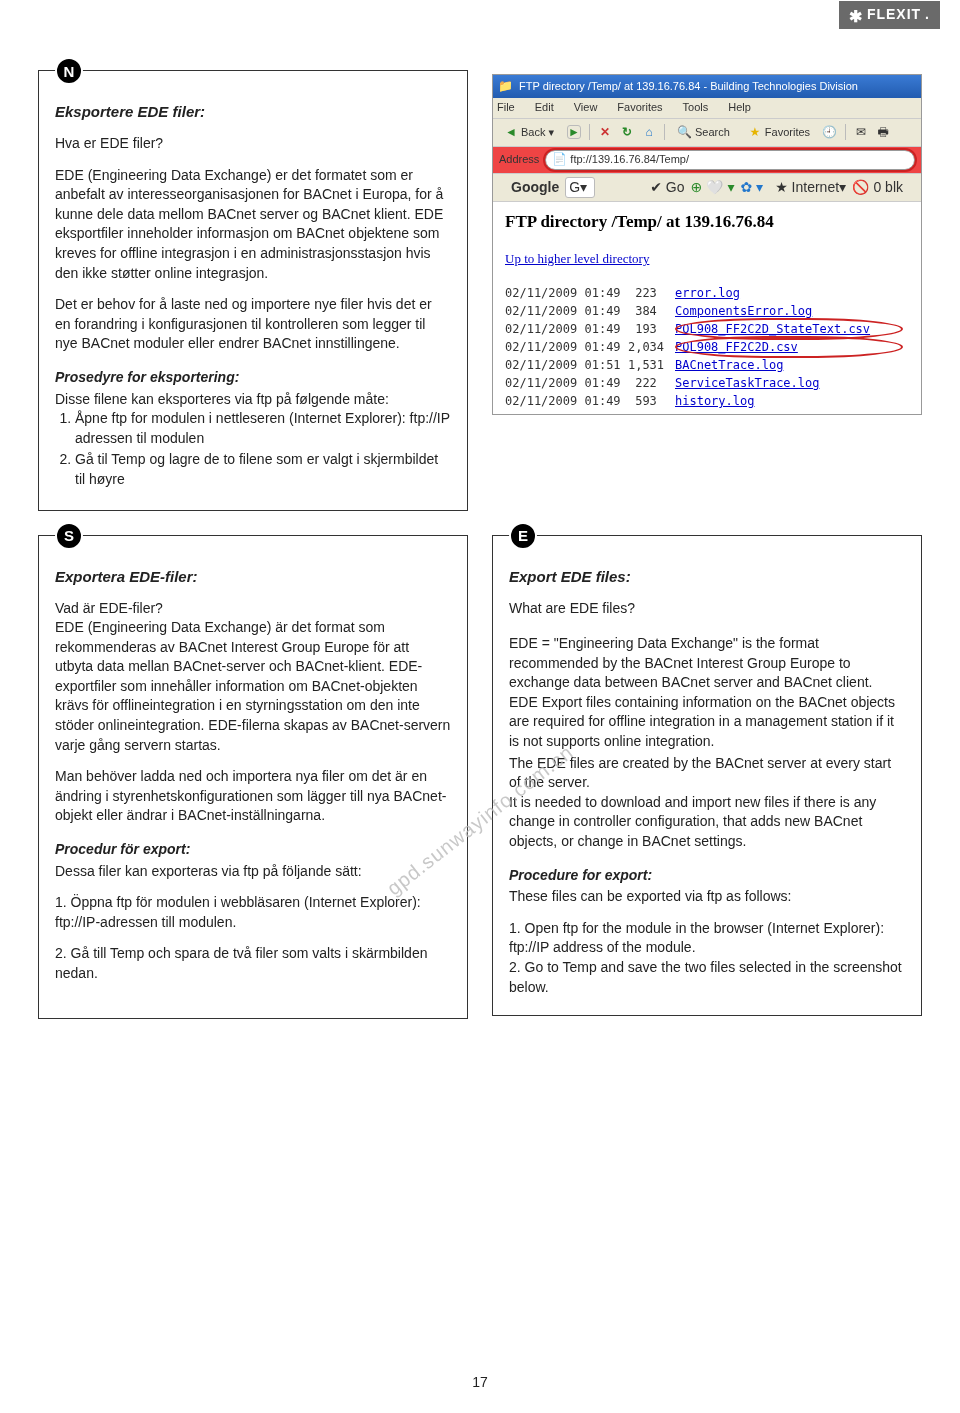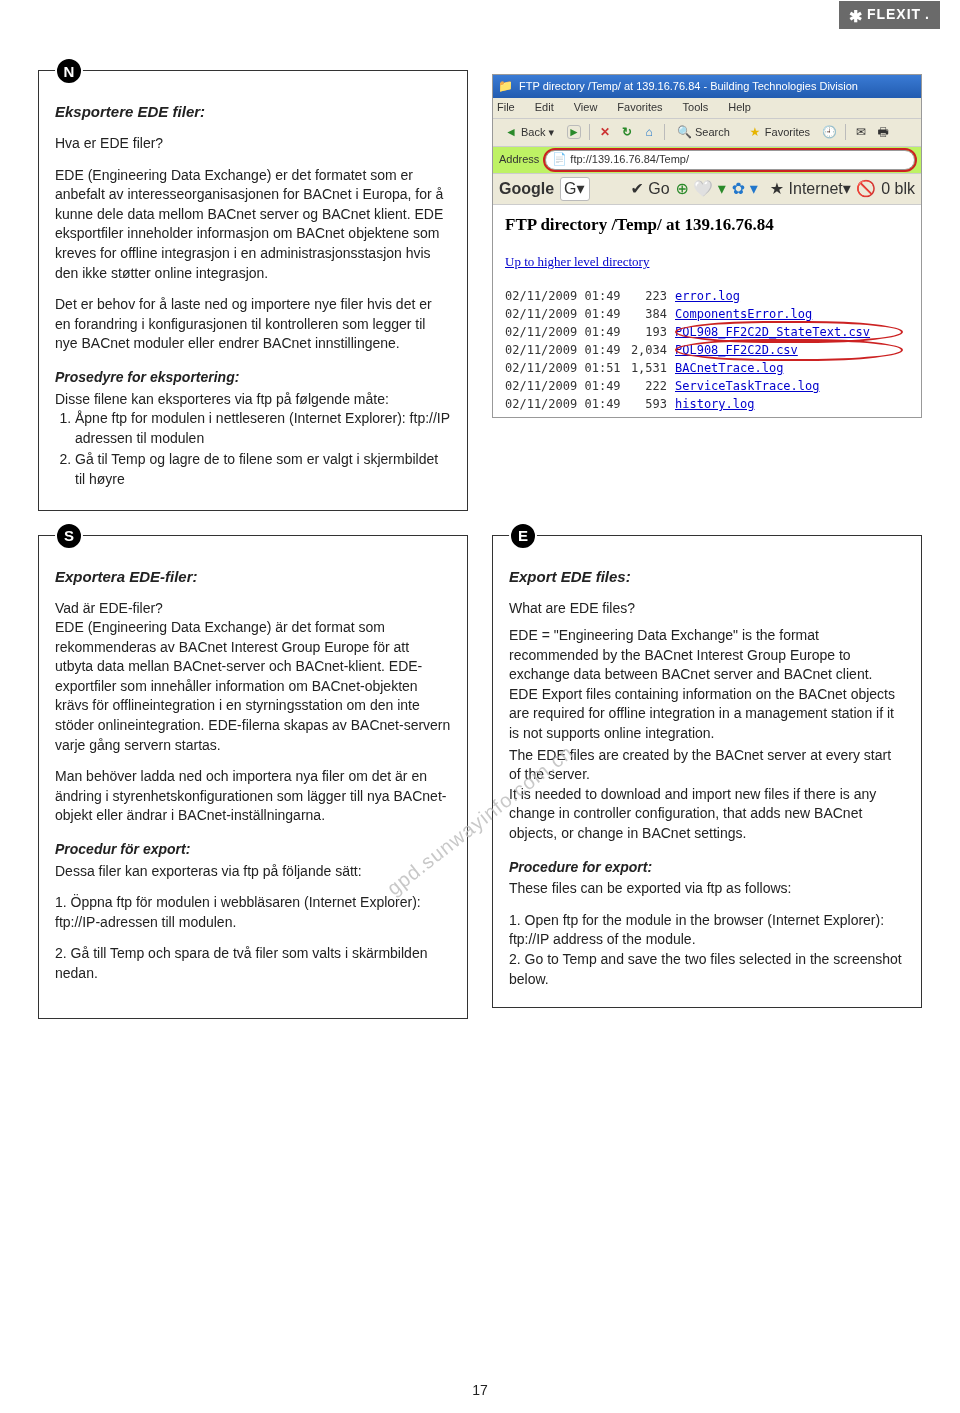--- a/index.html
+++ b/index.html
@@ -123,21 +123,21 @@
     padding: 1px 4px;
     border: 1px solid transparent;
     border-radius: 3px;
   }
   .ss-toolbar .sep { width:1px; height:16px; background:#bbb; }
   .ss-ico { width:14px; height:14px; display:inline-flex; align-items:center; justify-content:center; font-size:12px; }
   .green { color:#2a8a2a; font-weight:bold; }
   .red { color:#c33; font-weight:bold; }
   .blue { color:#27c; font-weight:bold; }
   .ss-address {
-    background:#bef264;
+    background:#ef4444;
     padding:3px 6px;
     display:flex;
     align-items:center;
     gap:6px;
     border-bottom:1px solid #ccc;
     font-size:11px;
   }
   .addr-field {
     flex:1;
     background:#fff;
@@ -151,26 +151,26 @@
   }
   .circled-addr {
     position:absolute;
     inset:-3px -3px -3px -3px;
     border:2px solid #c22;
     border-radius:12px;
     pointer-events:none;
   }
   .ss-google {
     background:#ece9d8;
-    padding:3px 6px;
+    padding:3px 18px;
     display:flex;
     align-items:center;
     gap:6px;
     border-bottom:1px solid #ccc;
-    font-size:16px;
+    font-size:14px;
   }
   .ss-body {
     background:#fff;
     padding:4px 12px;
   }
   .ftp-title {
     font-size:17px;
     font-weight:bold;
     margin:4px 0 16px 0;
     color:#000;
@@ -180,36 +180,36 @@
     color:#0000cc;
     text-decoration:underline;
     font-family:"Times New Roman", serif;
     font-size:13px;
     display:inline-block;
     margin-bottom:16px;
   }
   .ftp-table { font-family: monospace; font-size:12px; color:#333; }
   .ftp-row { display:flex; align-items:center; white-space:pre; line-height:1.5; }
   .ftp-date { width: 120px; }
-  .ftp-size { width: 50px; text-align:right; padding-right:8px; color:#333; }
+  .ftp-size { width: 50px; text-align:center; padding-right:8px; color:#333; }
   .ftp-link { color:#0000cc; text-decoration:underline; flex:1; }
   .ftp-oval {
     position:relative;
   }
   .ftp-oval::after {
     content:"";
     position:absolute;
     left:170px; right:6px; top:-2px; bottom:-2px;
     border:2px solid #c22;
     border-radius:50%/60%;
     pointer-events:none;
   }
   .page-number {
     position:absolute;
-    bottom:12px;
+    bottom:20px;
     left:0; right:0;
     text-align:center;
     font-size:14px;
   }
   .watermark {
     position:absolute;
     left:50%; top:58%;
     transform: translate(-50%,-50%) rotate(-38deg);
     color:#bbb;
     font-size:20px;
@@ -338,21 +338,21 @@
         <div class="subhead">Procedur för export:</div>
         <p>Dessa filer kan exporteras via ftp på följande sätt:</p>
         <p>1. Öppna ftp för modulen i webbläsaren (Internet Explorer): ftp://IP-adressen till modulen.</p>
         <p style="margin-bottom:16px">2. Gå till Temp och spara de två filer som valts i skärmbilden nedan.</p>
       </div>
     </div>
     <div class="col">
       <div class="box">
         <div class="badge">E</div>
         <div class="section-title">Export EDE files:</div>
-        <p style="margin-bottom:8px">What are EDE files?</p>
+        <p style="margin-bottom:16px">What are EDE files?</p>
         <p style="margin-bottom:0">EDE = "Engineering Data Exchange" is the format recommended by the BACnet Interest Group Europe to exchange data between BACnet server and BACnet client.</p>
         <p style="margin-bottom:2px">EDE Export files containing information on the BACnet objects are required for offline integration in a management station if it is not supports online integration.</p>
         <p style="margin-bottom:0">The EDE files are created by the BACnet server at every start of the server.</p>
         <p>It is needed to download and import new files if there is any change in controller configuration, that adds new BACnet objects, or change in BACnet settings.</p>
         <div class="subhead">Procedure for export:</div>
         <p>These files can be exported via ftp as follows:</p>
         <p style="margin-bottom:0">
           <span>1. Open ftp for the module in the browser (Internet Explorer):</span><br>
           <span>ftp://IP address of the module.</span>
         </p>

